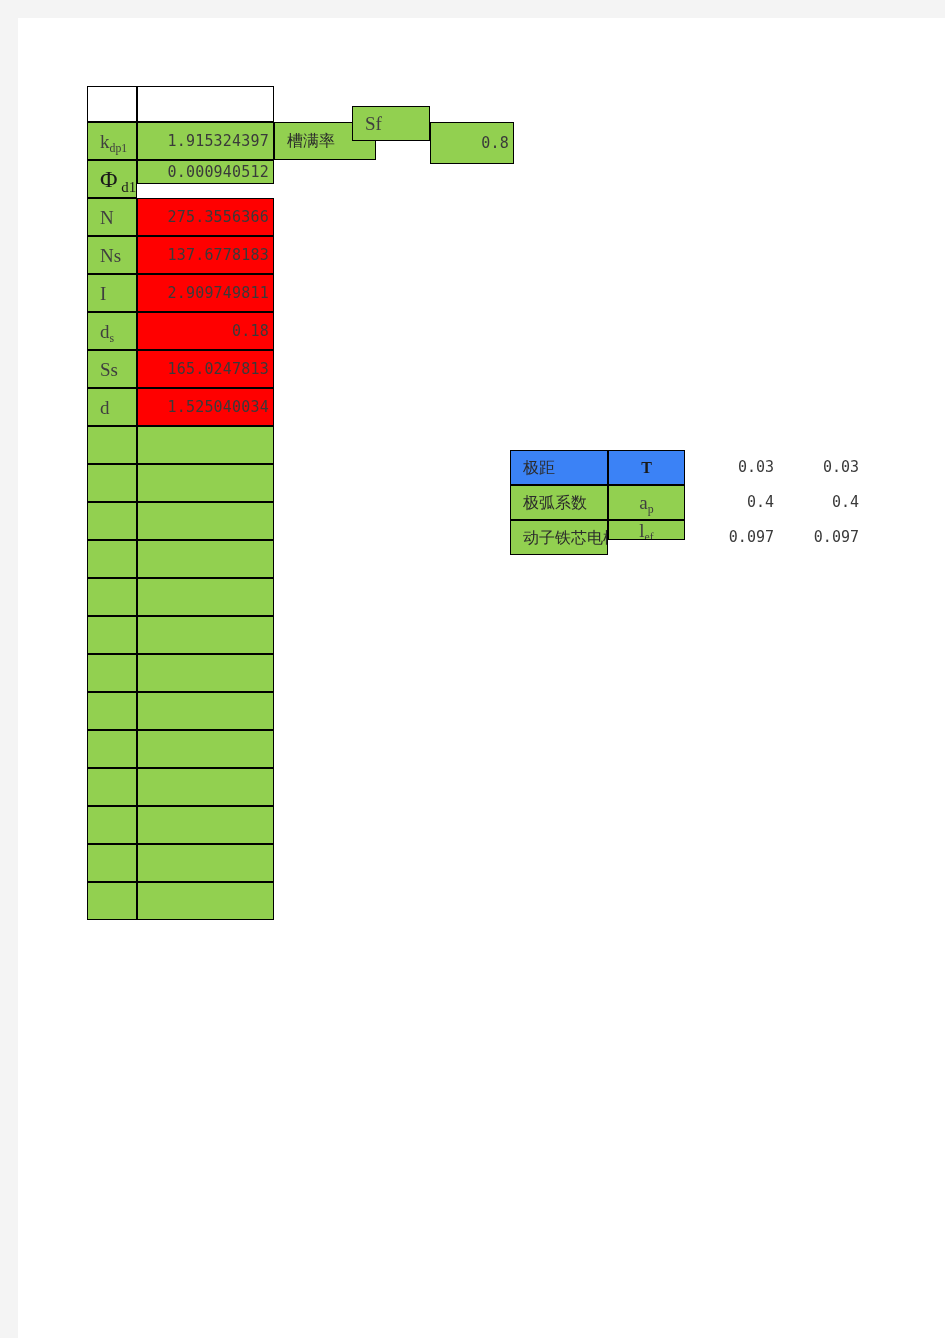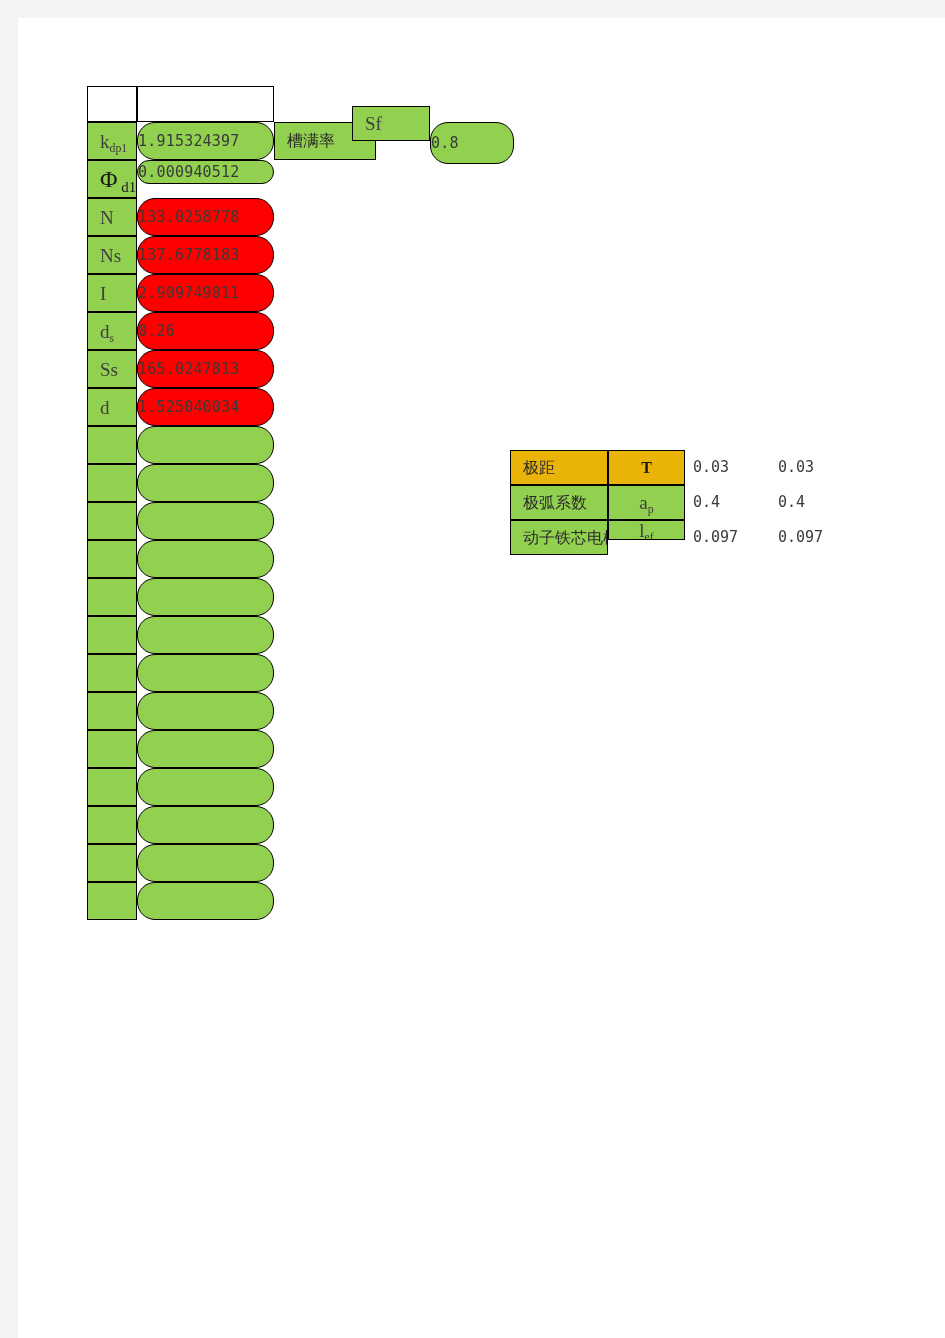--- a/index.html
+++ b/index.html
@@ -41,26 +41,26 @@
     font-size: 17px;
     line-height: 1;
     color: #3a3a3a;
     display: flex;
     align-items: center;
     overflow: hidden;
     white-space: nowrap;
   }
   .green  { background: #92d050; }
   .red    { background: #ff0000; }
-  .yellow { background: #eab308; }
+  .yellow { background: #3b82f6; }
   .white  { background: #ffffff; }
   .noborder { border: none; background: transparent; }
 
   .align-left   { justify-content: flex-start; padding-left: 12px; }
-  .align-right  {  padding-right: 4px; border-radius: 18px; }
+  .align-right  { justify-content: flex-end;  padding-right: 4px; }
   .align-center { justify-content: center; }
 
   .lbl { font-size: 19px; color: #3f3f3f; }
   .phi { font-size: 24px; color: #1a1a1a; }
   .bold { font-weight: bold; font-size: 16px; color: #1a1a1a; }
   .cn { font-family: "DejaVu Sans", "Liberation Sans", sans-serif; font-size: 16px; color: #2b2b2b; }
   .num { font-family: "DejaVu Sans Mono", "Liberation Mono", monospace; font-size: 15px; color: #3a3a3a; letter-spacing: 0.2px; }
   .numplain { font-family: "DejaVu Sans Mono", "Liberation Mono", monospace; font-size: 15px; color: #3a3a3a; }
 
   sub {
@@ -92,39 +92,39 @@
       <div class="cell green align-left" style="left: 69px; top: 142px; width: 50px; height: 38px;">
         <span class="phi">Φ<sub> d1</sub></span>
       </div>
       <div class="cell green align-right" style="left: 119px; top: 142px; width: 137px; height: 24px;">
         <span class="num">0.000940512</span>
       </div>
       <div class="cell green align-left" style="left: 69px; top: 180px; width: 50px; height: 38px;">
         <span class="lbl">N</span>
       </div>
       <div class="cell red align-right" style="left: 119px; top: 180px; width: 137px; height: 38px;">
-        <span class="num">133.0258778</span>
+        <span class="num">275.3556366</span>
       </div>
       <div class="cell green align-left" style="left: 69px; top: 218px; width: 50px; height: 38px;">
         <span class="lbl">Ns</span>
       </div>
       <div class="cell red align-right" style="left: 119px; top: 218px; width: 137px; height: 38px;">
         <span class="num">137.6778183</span>
       </div>
       <div class="cell green align-left" style="left: 69px; top: 256px; width: 50px; height: 38px;">
         <span class="lbl">I</span>
       </div>
       <div class="cell red align-right" style="left: 119px; top: 256px; width: 137px; height: 38px;">
         <span class="num">2.909749811</span>
       </div>
       <div class="cell green align-left" style="left: 69px; top: 294px; width: 50px; height: 38px;">
         <span class="lbl">d<sub>s</sub></span>
       </div>
       <div class="cell red align-right" style="left: 119px; top: 294px; width: 137px; height: 38px;">
-        <span class="num">0.26</span>
+        <span class="num">0.18</span>
       </div>
       <div class="cell green align-left" style="left: 69px; top: 332px; width: 50px; height: 38px;">
         <span class="lbl">Ss</span>
       </div>
       <div class="cell red align-right" style="left: 119px; top: 332px; width: 137px; height: 38px;">
         <span class="num">165.0247813</span>
       </div>
       <div class="cell green align-left" style="left: 69px; top: 370px; width: 50px; height: 38px;">
         <span class="lbl">d</span>
       </div>

